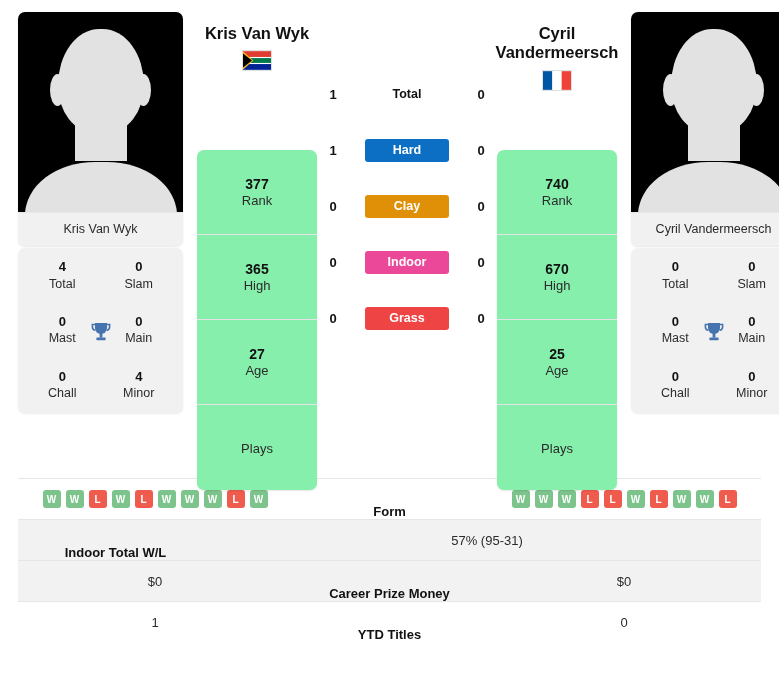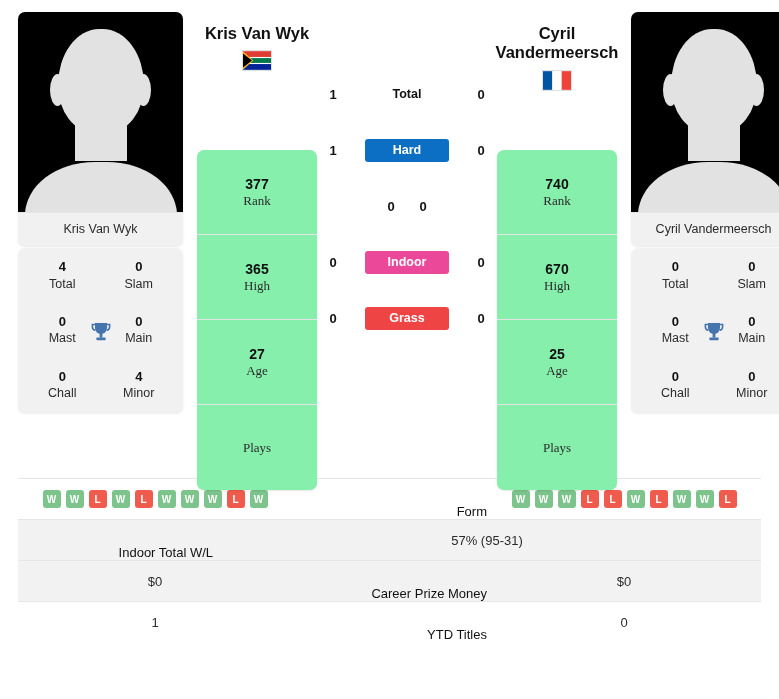--- a/index.html
+++ b/index.html
@@ -112,21 +112,21 @@
     box-shadow: 0 1px 2px rgba(0,0,0,.10);
   }
   .stat-cell {
     height: 85px;
     display: flex; flex-direction: column;
     align-items: center; justify-content: center;
     border-bottom: 1px solid #e4e4e4;
   }
   .stat-cell:last-child { border-bottom: none; }
   .stat-cell .v { font-size: 14px; font-weight: 700; color: #111; }
-  .stat-cell .k { font-size: 13px; color: #2b2b2b; margin-top: 1px; font-family: Liberation Serif, serif; }
+  .stat-cell .k { font-size: 13px; color: #2b2b2b; margin-top: 1px; }
 
   
   .name-head {
     position: absolute;
     width: 130px;
     text-align: center;
   }
   .name-head .nm {
     font-size: 16.5px; font-weight: 700; color: #111;
     line-height: 1.17;
@@ -178,22 +178,22 @@
   }
   .trow.alt { background: #f2f2f2; }
   .trow .side {
     flex: 1 1 0; display: flex;
     align-items: center; justify-content: center;
     font-size: 13px; color: #2b2b2b;
     gap: 5px;
   }
   .trow .label {
     flex: 0 0 195px;
-    text-align: right;
-    font-size: 13px; font-weight: 400; color: #111; margin-top: 24px;
+    text-align: center;
+    font-size: 13px; font-weight: 700; color: #111; margin-top: 24px;
   }
   .fbadge {
     width: 18px; height: 18px;
     border-radius: 3px;
     display: inline-flex; align-items: center; justify-content: center;
     font-size: 10px; font-weight: 700; color: #ffffff;
   }
 </style>
 </head>
 <body>
@@ -291,20 +291,23 @@
       </div>
       <div class="srow">
         <div class="num">1</div>
         <div class="mid">
             <div class="badge" style="background:#0d6fc4">Hard</div>
           </div>
         <div class="num">0</div>
       </div>
       <div class="srow">
         <div class="num">0</div>
+        <div class="mid">
+            <div class="badge" style="background:#e09007">Clay</div>
+          </div>
         <div class="num">0</div>
       </div>
       <div class="srow">
         <div class="num">0</div>
         <div class="mid">
             <div class="badge" style="background:#ec4899">Indoor</div>
           </div>
         <div class="num">0</div>
       </div>
       <div class="srow">

